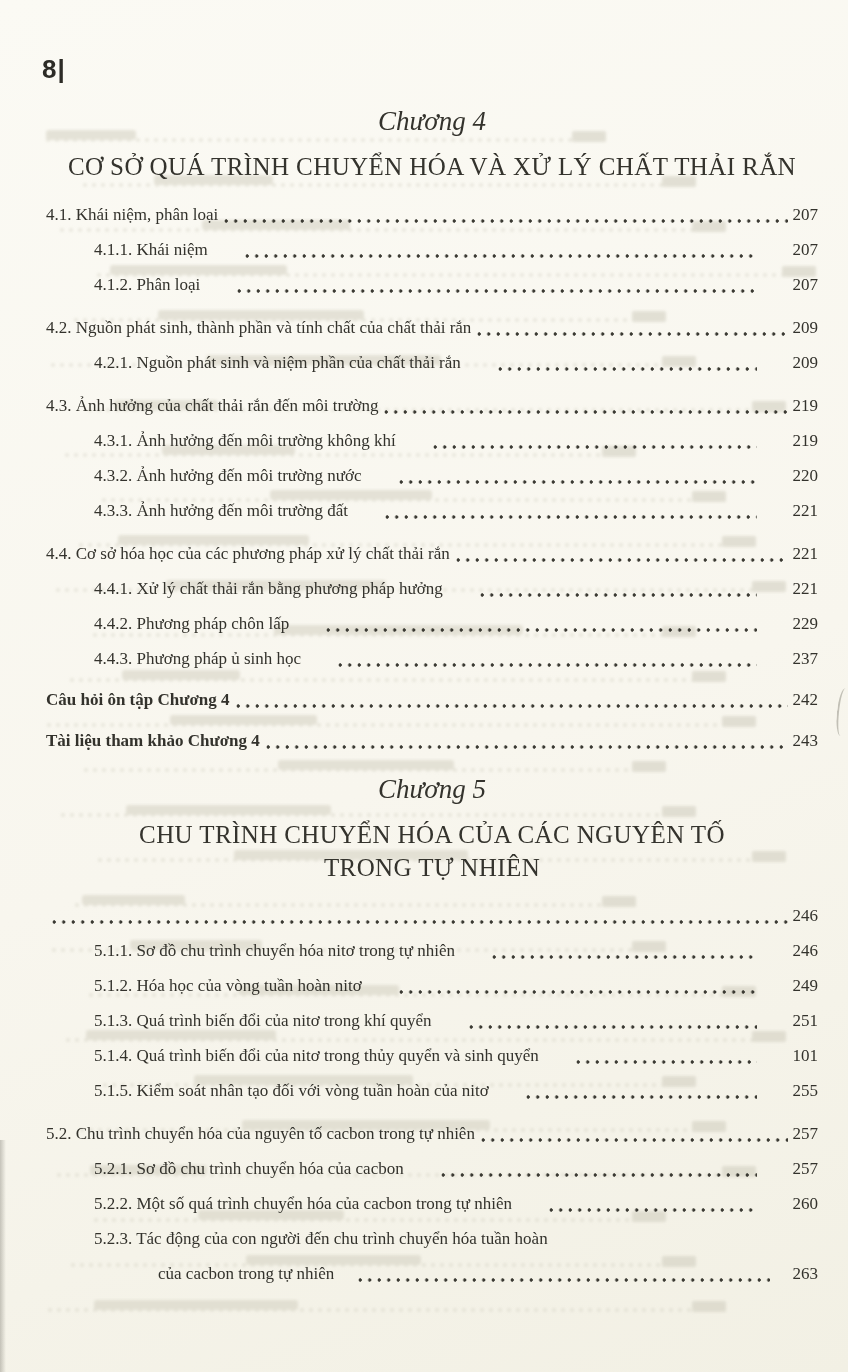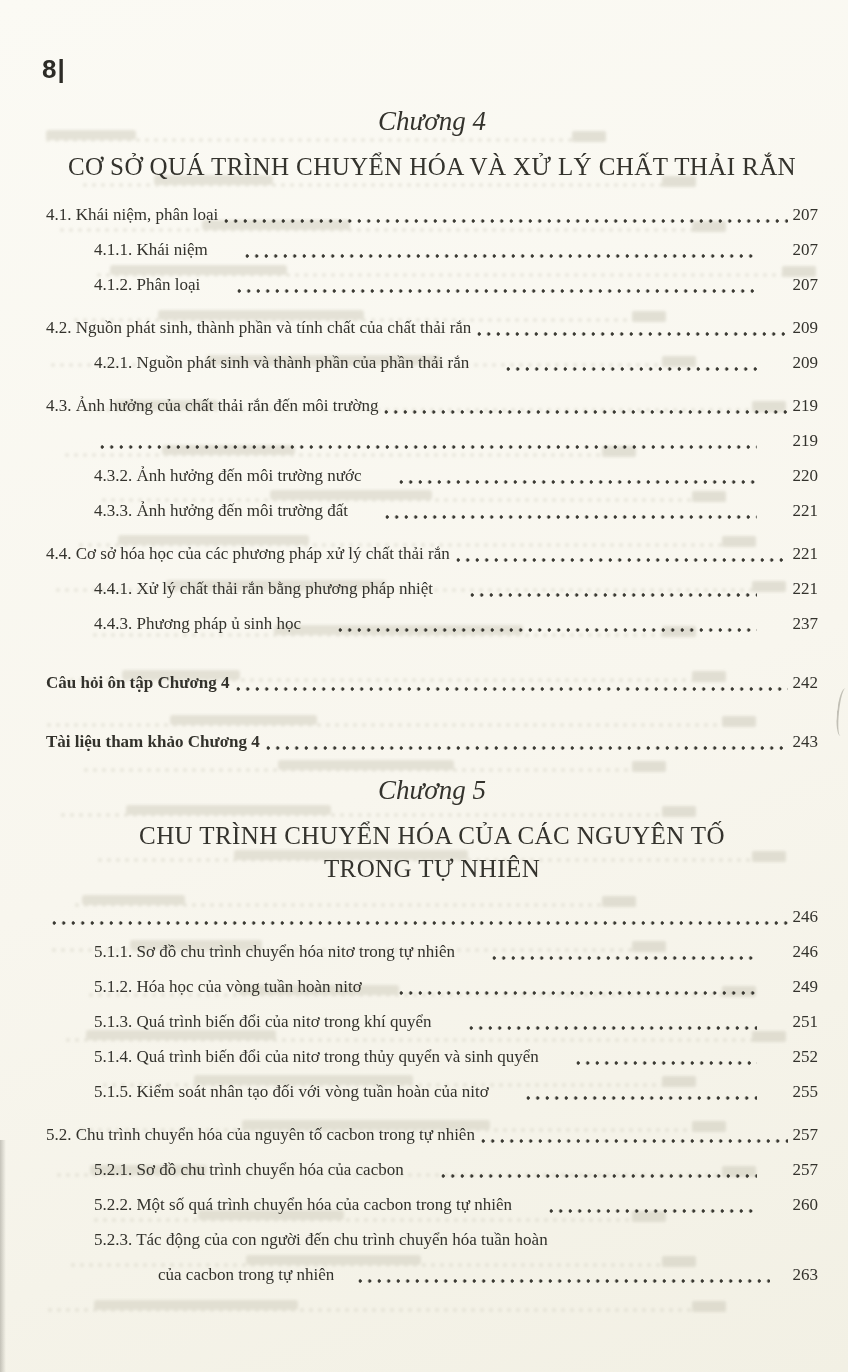--- a/index.html
+++ b/index.html
@@ -26,21 +26,21 @@
   .title-block{margin-bottom:14px;}
   .chapter{margin:0;font-family:Liberation Serif, serif;}
   .chapter + .chapter{margin-top:14px;}
   .toc-row{
     display:flex;align-items:baseline;
     font-size:17px;line-height:35px;height:35px;white-space:nowrap;
   }
   .lvl2{padding-left:48px;gap:31px;}
   .lvl3{padding-left:112px;gap:18px;}
   .gap{margin-top:8px;}
-  .gap-lg{margin-top:24px;}
+  .gap-lg{margin-top:6px;}
   .bold .entry-text{font-weight:bold;}
   .entry-text{flex:0 0 auto;}
   .dots{
     flex:1 1 auto;height:8px;align-self:flex-end;
     margin:0 3px 7px 6px;
     background-image:radial-gradient(circle at 2.2px 4px,#3b3a33 1.45px,rgba(0,0,0,0) 1.9px);
     background-size:9.5px 8px;background-repeat:repeat-x;background-position:left center;
   }
   .pageno{flex:0 0 auto;padding-left:2px;}
   
@@ -199,52 +199,58 @@
         <span class="entry-text">4.1.2. Phân loại</span>
         <span class="dots"></span>
         <span class="pageno">207</span>
       </div>
       <div class="toc-row lvl1 gap">
         <span class="entry-text">4.2. Nguồn phát sinh, thành phần và tính chất của chất thải rắn</span>
         <span class="dots"></span>
         <span class="pageno">209</span>
       </div>
       <div class="toc-row lvl2">
-        <span class="entry-text">4.2.1. Nguồn phát sinh và thành phần của phần thải rắn</span>
+        <span class="entry-text">4.2.1. Nguồn phát sinh và niệm phần của chất thải rắn</span>
         <span class="dots"></span>
         <span class="pageno">209</span>
       </div>
       <div class="toc-row lvl1 gap">
         <span class="entry-text">4.3. Ảnh hưởng của chất thải rắn đến môi trường</span>
         <span class="dots"></span>
         <span class="pageno">219</span>
       </div>
       <div class="toc-row lvl2">
+        <span class="entry-text">4.3.1. Ảnh hưởng đến môi trường không khí</span>
         <span class="dots"></span>
         <span class="pageno">219</span>
       </div>
       <div class="toc-row lvl2">
         <span class="entry-text">4.3.2. Ảnh hưởng đến môi trường nước</span>
         <span class="dots"></span>
         <span class="pageno">220</span>
       </div>
       <div class="toc-row lvl2">
         <span class="entry-text">4.3.3. Ảnh hưởng đến môi trường đất</span>
         <span class="dots"></span>
         <span class="pageno">221</span>
       </div>
       <div class="toc-row lvl1 gap">
         <span class="entry-text">4.4. Cơ sở hóa học của các phương pháp xử lý chất thải rắn</span>
         <span class="dots"></span>
         <span class="pageno">221</span>
       </div>
       <div class="toc-row lvl2">
-        <span class="entry-text">4.4.1. Xử lý chất thải rắn bằng phương pháp nhiệt</span>
+        <span class="entry-text">4.4.1. Xử lý chất thải rắn bằng phương pháp hưởng</span>
         <span class="dots"></span>
         <span class="pageno">221</span>
+      </div>
+      <div class="toc-row lvl2">
+        <span class="entry-text">4.4.2. Phương pháp chôn lấp</span>
+        <span class="dots"></span>
+        <span class="pageno">229</span>
       </div>
       <div class="toc-row lvl2">
         <span class="entry-text">4.4.3. Phương pháp ủ sinh học</span>
         <span class="dots"></span>
         <span class="pageno">237</span>
       </div>
       <div class="toc-row lvl1 bold gap-lg">
         <span class="entry-text">Câu hỏi ôn tập Chương 4</span>
         <span class="dots"></span>
         <span class="pageno">242</span>
@@ -276,21 +282,21 @@
         <span class="pageno">249</span>
       </div>
       <div class="toc-row lvl2">
         <span class="entry-text">5.1.3. Quá trình biến đổi của nitơ trong khí quyển</span>
         <span class="dots"></span>
         <span class="pageno">251</span>
       </div>
       <div class="toc-row lvl2">
         <span class="entry-text">5.1.4. Quá trình biến đổi của nitơ trong thủy quyển và sinh quyển</span>
         <span class="dots"></span>
-        <span class="pageno">252</span>
+        <span class="pageno">101</span>
       </div>
       <div class="toc-row lvl2">
         <span class="entry-text">5.1.5. Kiểm soát nhân tạo đối với vòng tuần hoàn của nitơ</span>
         <span class="dots"></span>
         <span class="pageno">255</span>
       </div>
       <div class="toc-row lvl1 gap">
         <span class="entry-text">5.2. Chu trình chuyển hóa của nguyên tố cacbon trong tự nhiên</span>
         <span class="dots"></span>
         <span class="pageno">257</span>

